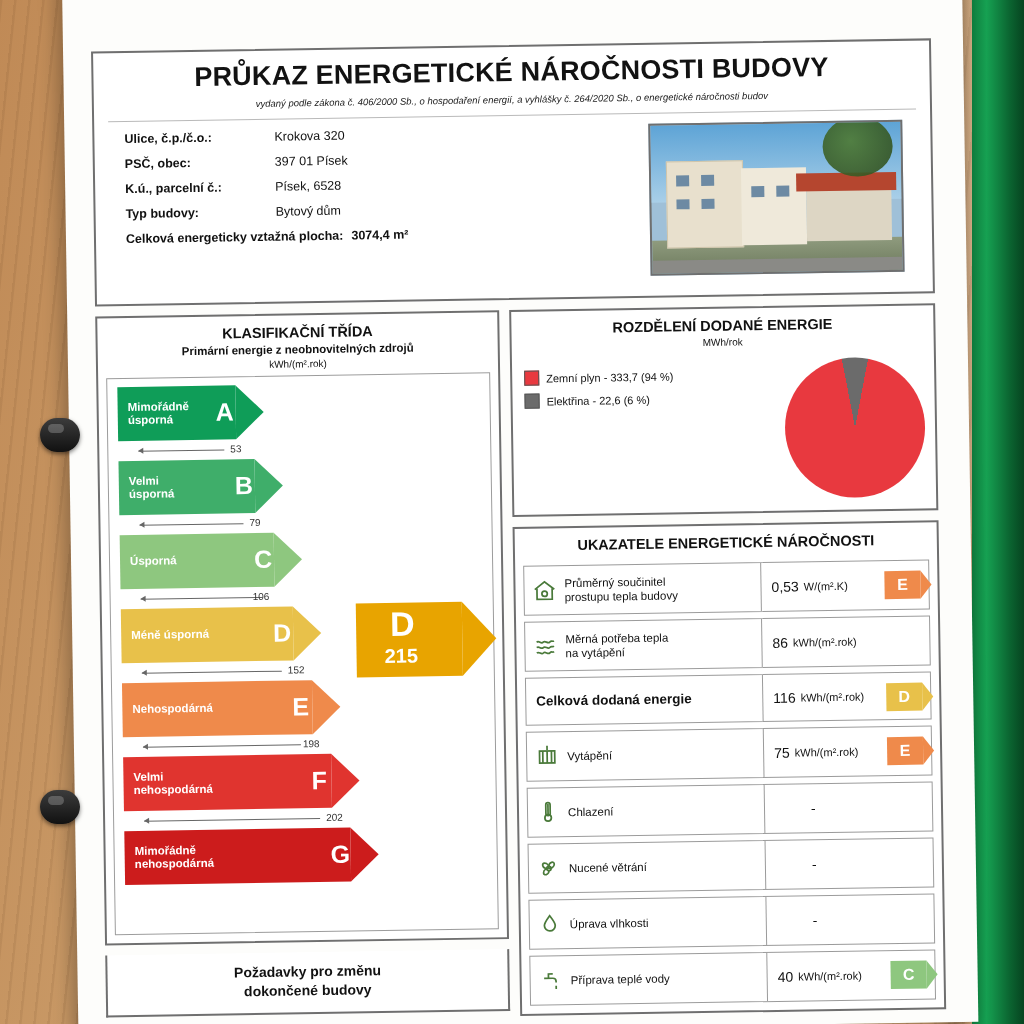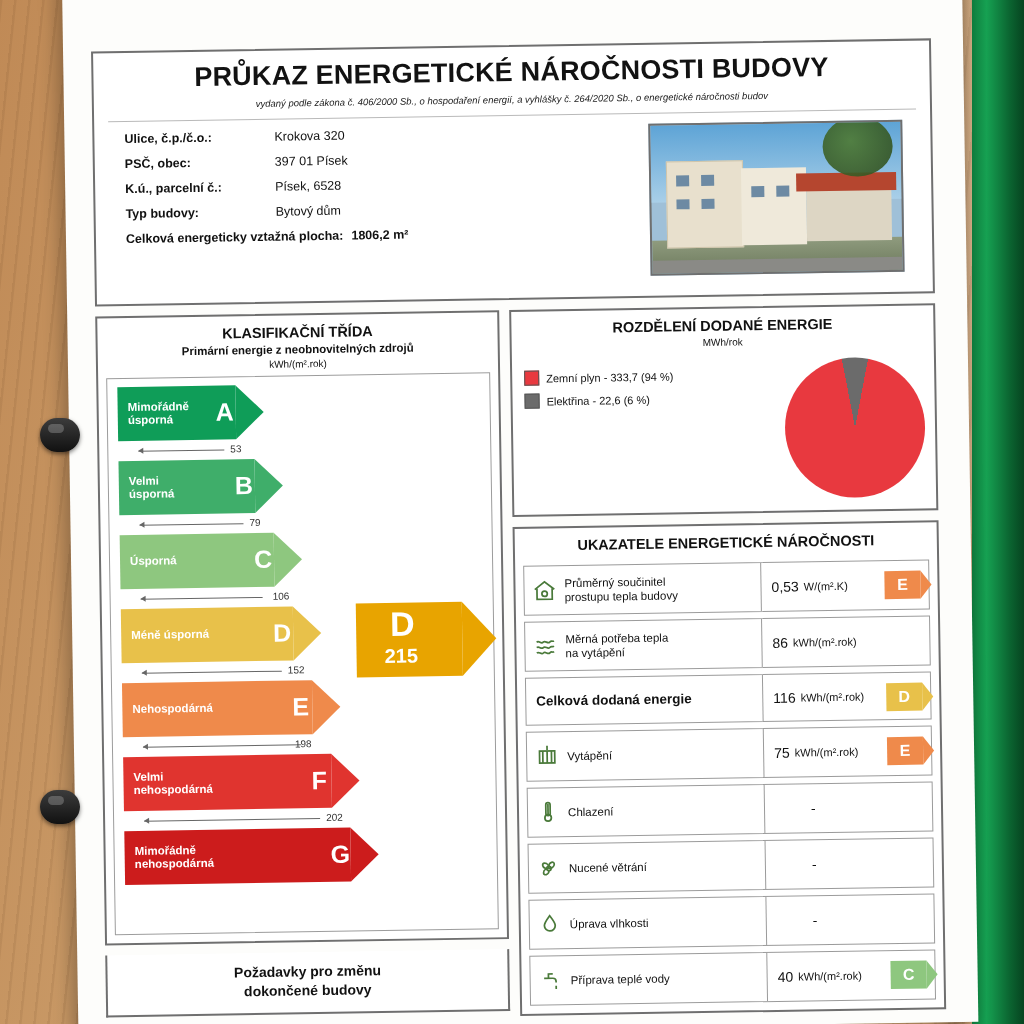--- a/index.html
+++ b/index.html
@@ -144,21 +144,21 @@
           <div class="frow">
             <span class="flabel">K.ú., parcelní č.:</span>
             <span class="fval">Písek, 6528</span>
           </div>
           <div class="frow">
             <span class="flabel">Typ budovy:</span>
             <span class="fval">Bytový dům</span>
           </div>
           <div class="frow">
             <span class="flabel" style="min-width:auto;margin-right:8px">Celková energeticky vztažná plocha:</span>
-            <span class="fval" style="font-weight:bold">1806,2 m²</span>
+            <span class="fval" style="font-weight:bold">3074,4 m²</span>
           </div>
         </div>
         <div class="photo">
           <div class="sky"></div>
           <div class="ground"></div>
           <div class="road"></div>
           <div class="bld1"></div>
           <div class="bld2"></div>
           <div class="bld3"></div>
           <div class="roof"></div>
@@ -209,21 +209,21 @@
                   </div>
 
               <div class="band">
                 <div class="body" style="width:154px;background:#8ec77f"></div>
                 <div class="tip" style="left:154px;border-left:28px solid #8ec77f"></div>
                 <div class="lbl" style="white-space:pre-line">Úsporná</div>
                 <div class="letter" style="left:134px;top:12px">C</div>
               </div>
               <div class="tickrow">
                     <div class="arrowline" style="left:20px;width:122px"></div>
-                    <div class="tick" style="left:152px">106</div>
+                    <div class="tick" style="left:132px">106</div>
                   </div>
 
               <div class="band">
                 <div class="body" style="width:172px;background:#e8c14a"></div>
                 <div class="tip" style="left:172px;border-left:28px solid #e8c14a"></div>
                 <div class="lbl" style="white-space:pre-line">Méně úsporná</div>
                 <div class="letter" style="left:152px;top:12px">D</div>
               </div>
               <div class="tickrow">
                     <div class="arrowline" style="left:20px;width:140px"></div>
@@ -231,21 +231,21 @@
                   </div>
 
               <div class="band">
                 <div class="body" style="width:190px;background:#ef8a4b"></div>
                 <div class="tip" style="left:190px;border-left:28px solid #ef8a4b"></div>
                 <div class="lbl" style="white-space:pre-line">Nehospodárná</div>
                 <div class="letter" style="left:170px;top:12px">E</div>
               </div>
               <div class="tickrow">
                     <div class="arrowline" style="left:20px;width:158px"></div>
-                    <div class="tick" style="left:172px">198</div>
+                    <div class="tick" style="left:180px">198</div>
                   </div>
 
               <div class="band">
                 <div class="body" style="width:208px;background:#e0342f"></div>
                 <div class="tip" style="left:208px;border-left:28px solid #e0342f"></div>
                 <div class="lbl" style="white-space:pre-line">Velmi
 nehospodárná</div>
                 <div class="letter" style="left:188px;top:12px">F</div>
               </div>
               <div class="tickrow">

